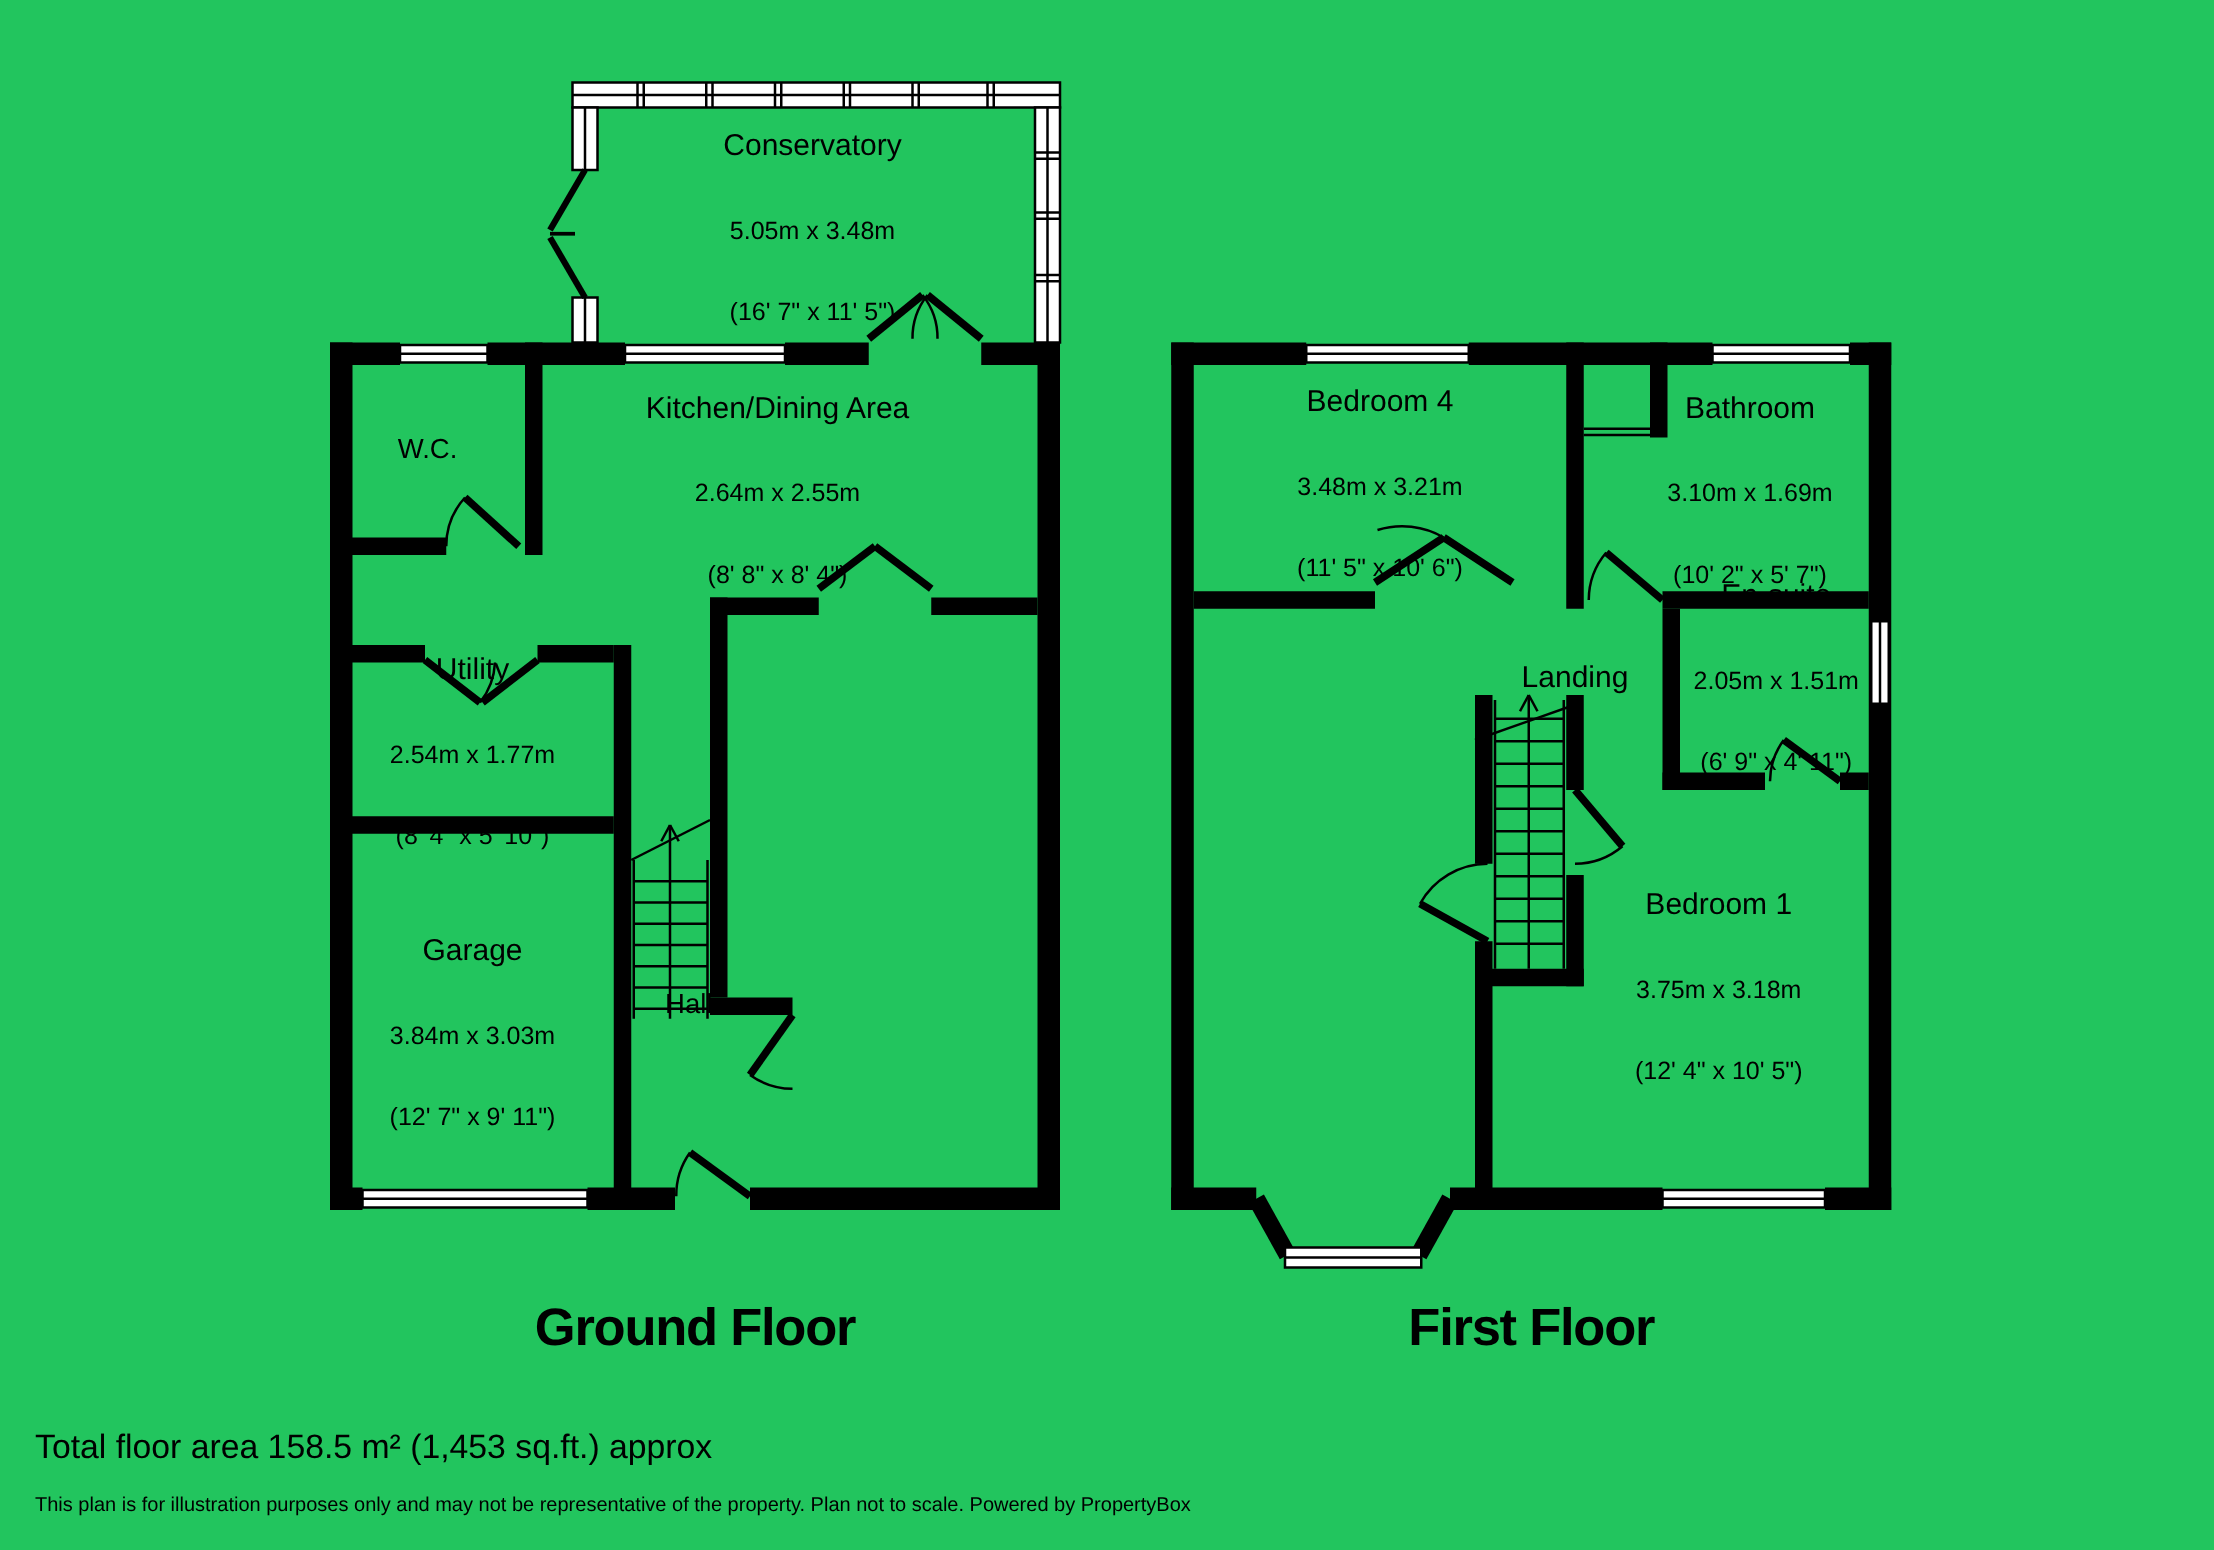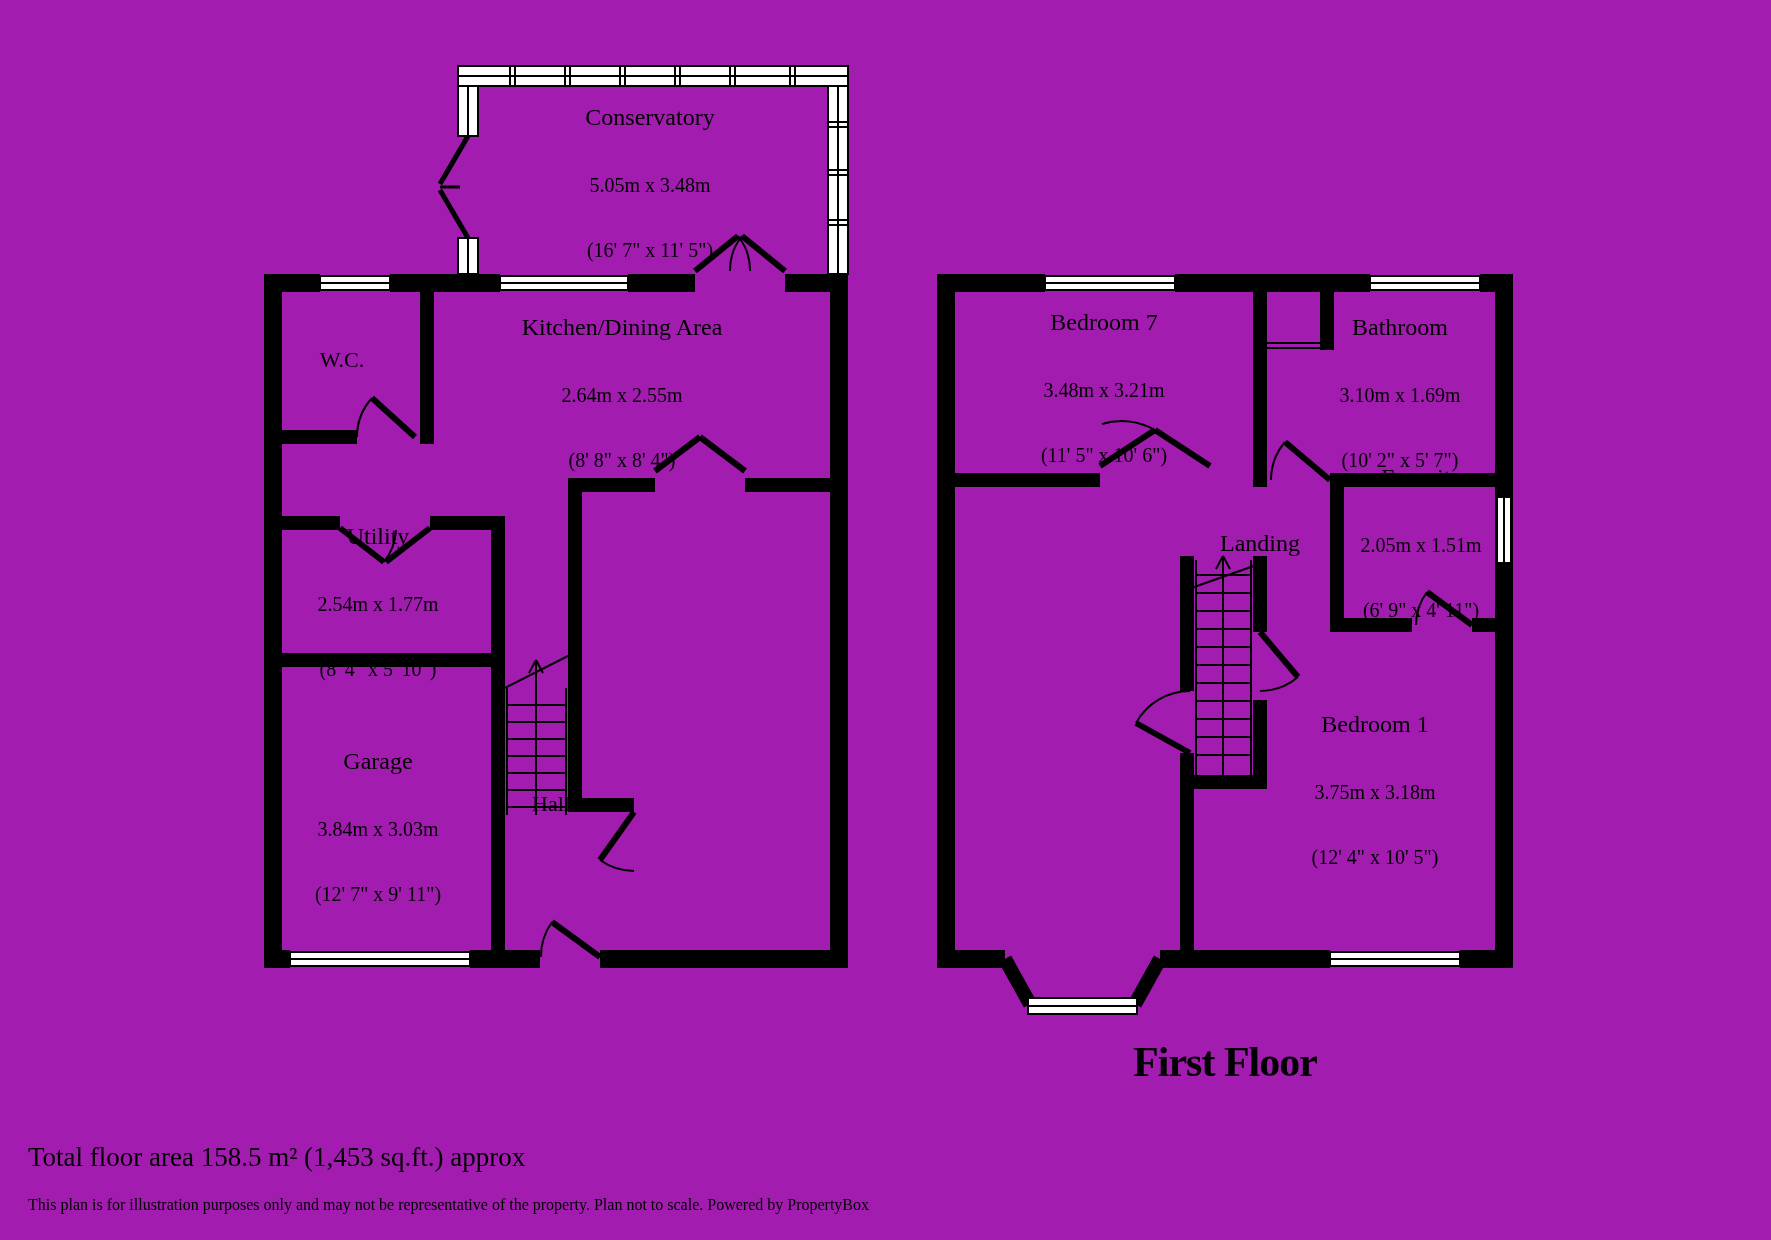--- a/index.html
+++ b/index.html
@@ -1,18 +1,18 @@
 <!DOCTYPE html>
 <html><head>
 <meta charset="utf-8">
 <style>
   html,body{margin:0;padding:0;background:#fff;}
   .canvas{
-    position:relative;width:1771px;height:1240px;background:#a21caf;
-    font-family:Liberation Serif, serif;color:#000;overflow:hidden;
+    position:relative;width:1771px;height:1240px;background:#22c55e;
+    font-family:Liberation Sans, sans-serif;color:#000;overflow:hidden;
   }
   svg.plan{position:absolute;left:0;top:0;}
   .room-label{
     position:absolute;transform:translate(-50%,-50%);
     text-align:center;white-space:nowrap;line-height:1.12;
   }
   .room-name{font-size:24px;}
   .room-name.small{font-size:22px;}
   .room-dim{font-size:20px;margin-top:43px;}
   .floor-title{
@@ -257,21 +257,21 @@
     <div class="room-name">Garage</div>
     <div class="room-dim">3.84m x 3.03m</div>
     <div class="room-dim">(12' 7" x 9' 11")</div>
   </div>
 
   <div class="room-label" style="left:551px;top:804px;">
     <div class="room-name small">Hall</div>
   </div>
 
   <div class="room-label" style="left:1104px;top:388px;">
-    <div class="room-name">Bedroom 7</div>
+    <div class="room-name">Bedroom 4</div>
     <div class="room-dim">3.48m x 3.21m</div>
     <div class="room-dim">(11' 5" x 10' 6")</div>
   </div>
 
   <div class="room-label" style="left:1400px;top:393px;">
     <div class="room-name">Bathroom</div>
     <div class="room-dim">3.10m x 1.69m</div>
     <div class="room-dim">(10' 2" x 5' 7")</div>
   </div>
 
@@ -285,17 +285,18 @@
     <div class="room-dim">(6' 9" x 4' 11")</div>
   </div>
 
 
   <div class="room-label" style="left:1375px;top:790px;">
     <div class="room-name">Bedroom 1</div>
     <div class="room-dim">3.75m x 3.18m</div>
     <div class="room-dim">(12' 4" x 10' 5")</div>
   </div>
 
+  <div class="floor-title" style="left:556px;top:1062px;">Ground Floor</div>
   <div class="floor-title" style="left:1225px;top:1062px;">First Floor</div>
 
   <div class="footer-area">Total floor area 158.5 m² (1,453 sq.ft.) approx</div>
   <div class="footer-disclaimer">This plan is for illustration purposes only and may not be representative of the property. Plan not to scale. Powered by PropertyBox</div>
 </div>
 
 </body></html>

